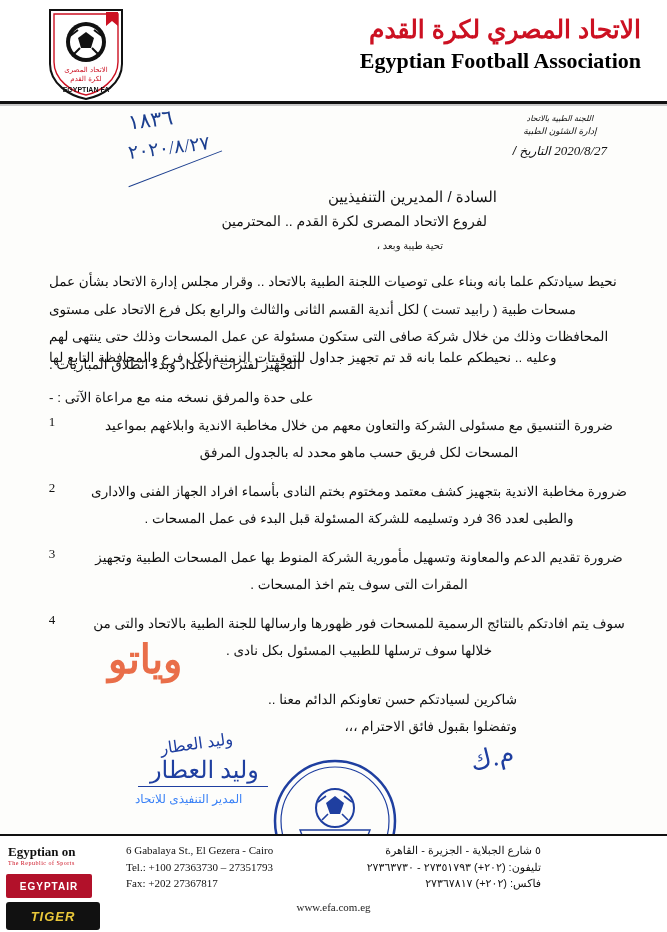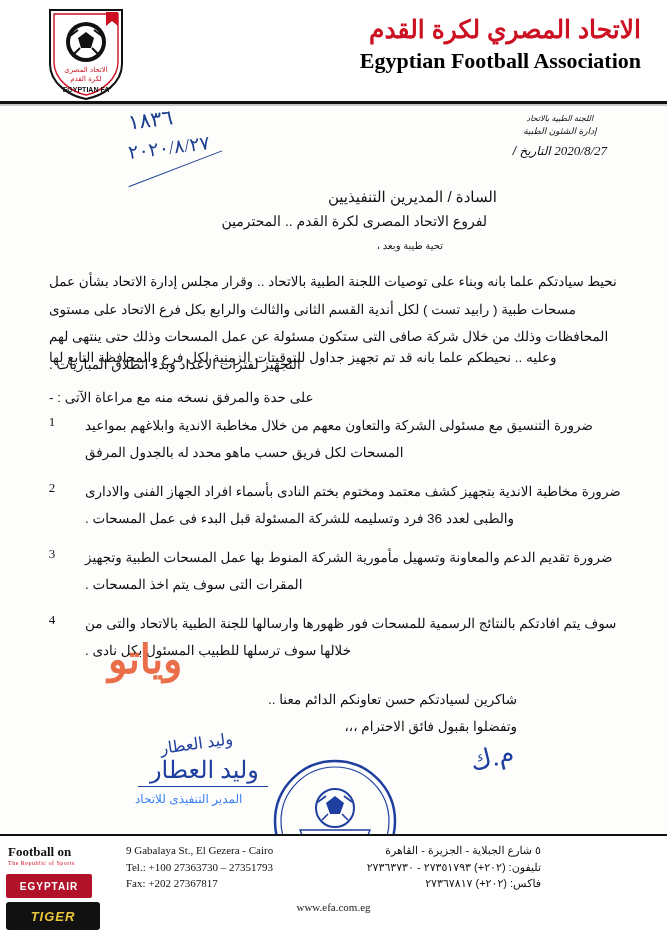--- a/index.html
+++ b/index.html
@@ -170,21 +170,21 @@
     font-size: 13px;
     text-align: center;
     padding-top: 2px;
     font-family: "Liberation Serif", serif;
     color: #111;
   }
   .item-text {
     flex: 1;
     font-size: 13.5px;
     line-height: 2.0;
-    text-align: left;
+    text-align: center;
     color: #111;
     padding-left: 14px;
   }
   .closing {
     position: absolute;
     right: 150px;
     top: 580px;
     direction: rtl;
     text-align: right;
     font-size: 13.5px;
@@ -447,30 +447,30 @@
         <text x="65" y="95" font-size="8" text-anchor="middle" fill="#1f3fa0" font-family="DejaVu Sans">الاتحاد المصرى</text>
         <text x="65" y="105" font-size="8" text-anchor="middle" fill="#1f3fa0" font-family="DejaVu Sans">لكرة القدم</text>
         <text x="65" y="116" font-size="8" text-anchor="middle" fill="#1f3fa0" font-family="Liberation Sans" font-weight="bold">EGYPTIAN FA</text>
       </svg>
     </div>
   </div>
 
   <div class="footer">
     <div class="footer-red">
       <div class="spon-top">
-        <span>Football on</span>
+        <span>Egyptian on</span>
         <small>The Republic of Sports</small>
       </div>
       <div class="spon-egyptair">EGYPTAIR</div>
       <div class="spon-tiger">TIGER</div>
     </div>
 
     <div class="footer-center">
       <div class="addr-row">
-        <div class="addr-left">9 Gabalaya St., El Gezera - Cairo</div>
+        <div class="addr-left">6 Gabalaya St., El Gezera - Cairo</div>
         <div class="addr-right">٥ شارع الجبلاية - الجزيرة - القاهرة</div>
       </div>
       <div class="addr-row">
         <div class="addr-left">Tel.: +100 27363730 – 27351793</div>
         <div class="addr-right">تليفون: (٢٠٢+) ٢٧٣٥١٧٩٣ - ٢٧٣٦٣٧٣٠</div>
       </div>
       <div class="addr-row">
         <div class="addr-left">Fax: +202 27367817</div>
         <div class="addr-right">فاكس: (٢٠٢+) ٢٧٣٦٧٨١٧</div>
       </div>

